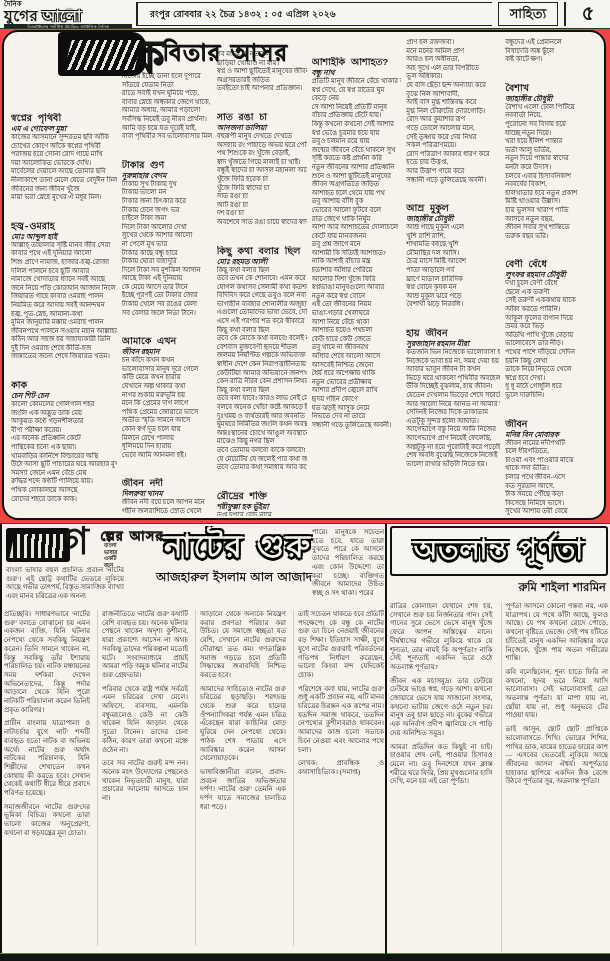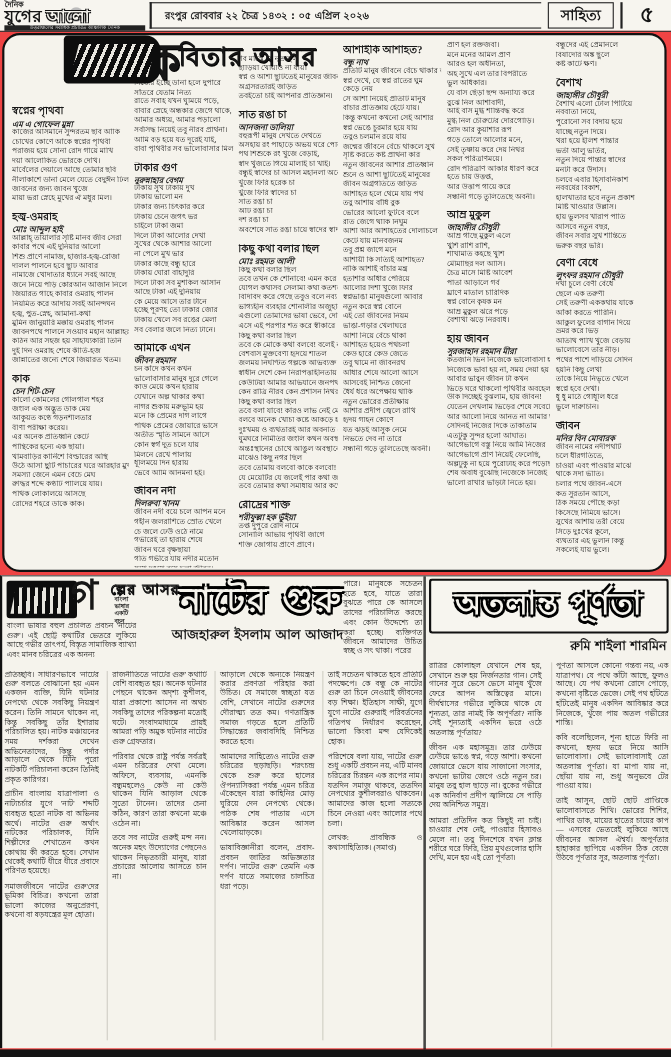--- a/index.html
+++ b/index.html
@@ -37,21 +37,21 @@
      display:inline-block;vertical-align:top;margin-left:-2px;letter-spacing:1px;text-shadow:0.6px 0.6px 0 #000;}
   .poetry-cols{position:absolute;top:6px;left:7px;width:592px;height:478px;display:flex;gap:5px;overflow:hidden;}
   .pcol{overflow:hidden;height:100%;}
   .pcol0{width:106px;padding-top:56px;}
   .pcol1{width:90px;padding-top:34px;}
   .pcol2{width:90px;padding-top:12px;}
   .pcol3{width:90px;}
   .pcol4{width:94px;}
   .pcol5{width:98px;}
   .poem{margin-bottom:7px;}
-  .ptitle{font-family:Liberation Serif, serif;font-weight:900;font-size:9.5px;line-height:11px;margin-top:3px;white-space:nowrap;overflow:hidden;}
+  .ptitle{font-family:Liberation Mono, monospace;font-weight:900;font-size:9.5px;line-height:11px;margin-top:19px;white-space:nowrap;overflow:hidden;}
   .pauthor{font-weight:bold;font-style:italic;font-size:7.4px;line-height:9px;white-space:nowrap;overflow:hidden;}
   .pline{font-size:6.8px;line-height:8.6px;white-space:nowrap;overflow:hidden;}
   
   .bottom{position:absolute;top:523px;left:0;width:610px;height:430px;border-top:1px solid #444;
      border-left:2px solid #111;box-sizing:border-box;background:#f5f3ec;}
   .story{position:absolute;top:2px;left:2px;width:380px;height:426px;overflow:hidden;}
   .story-head{display:flex;height:80px;overflow:hidden;}
   .story-art{width:120px;position:relative;}
   .story-img{position:absolute;left:2px;top:2px;width:64px;height:34px;background:#0d0d0d;border-radius:3px;overflow:hidden;}
   .story-img:before{content:"";position:absolute;left:6px;top:6px;width:54px;height:24px;

